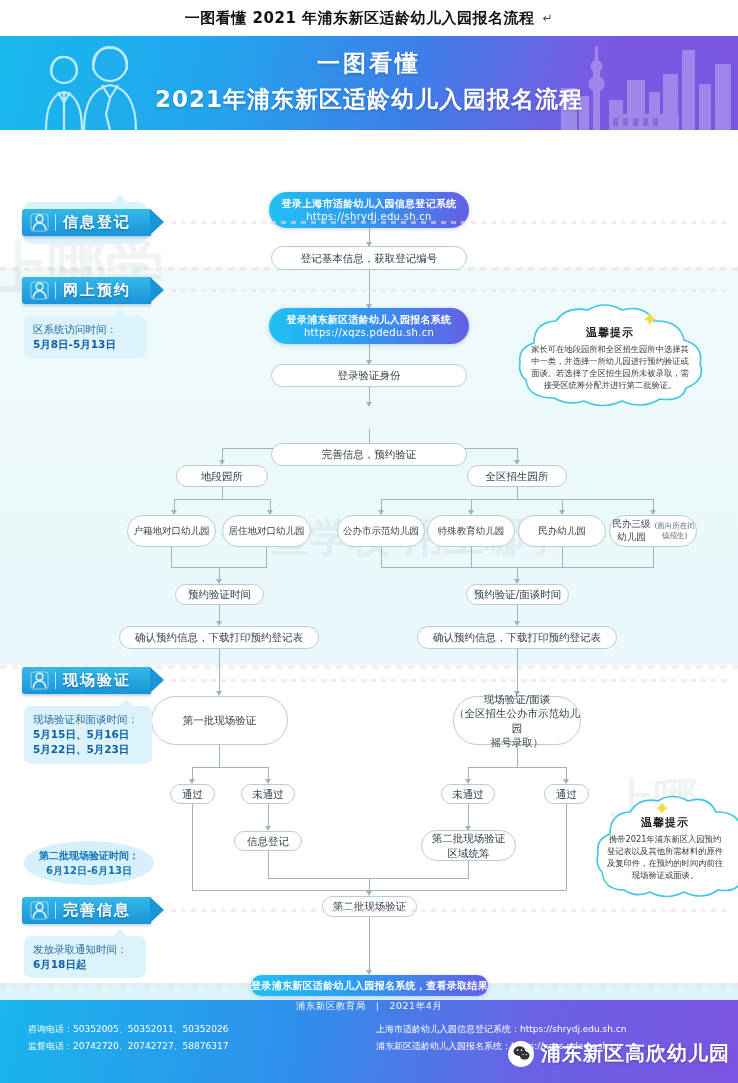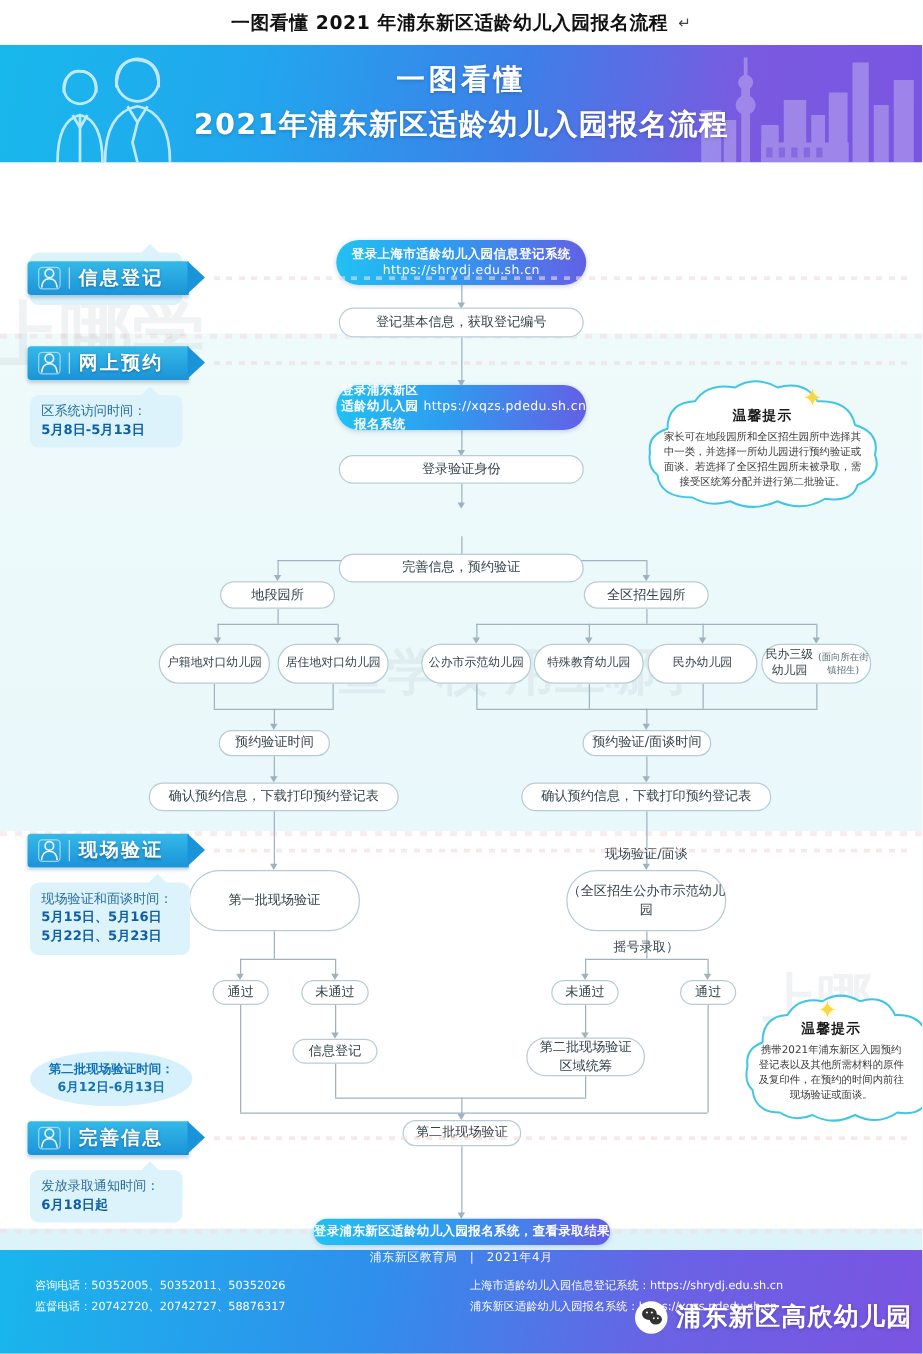--- a/index.html
+++ b/index.html
@@ -221,21 +221,21 @@
         <div class="divider"></div>
         <span class="lbl">网上预约</span>
       </div>
       <div class="dash"></div>
     </div>
     <div class="callout" style="left:24px;top:186px;width:104px;">
       <div class="l1">区系统访问时间：</div>
       <div>5月8日-5月13日</div>
     </div>
 
-    <div class="node grad" style="left:269px;top:178px;width:200px;height:36px;flex-direction:row;">
+    <div class="node grad" style="left:269px;top:178px;width:200px;height:36px;flex-direction:column;">
       <span>登录浦东新区适龄幼儿入园报名系统</span>
       <span class="url">https://xqzs.pdedu.sh.cn</span>
     </div>
     <div class="line v" style="left:369px;top:214px;height:18px;"></div>
     <div class="arrow" style="left:365.5px;top:230px;"></div>
 
     <div class="node" style="left:271px;top:234px;width:196px;height:23px;">登录验证身份</div>
     <div class="line v" style="left:369px;top:257px;height:17px;"></div>
     <div class="arrow" style="left:365.5px;top:272px;"></div>
 
@@ -321,21 +321,21 @@
       </div>
       <div class="dash"></div>
     </div>
     <div class="callout" style="left:24px;top:576px;width:110px;">
       <div class="l1">现场验证和面谈时间：</div>
       <div>5月15日、5月16日</div>
       <div>5月22日、5月23日</div>
     </div>
 
     <div class="node" style="left:151px;top:566px;width:137px;height:49px;text-align:center;">第一批现场验证</div>
-    <div class="node" style="left:453px;top:566px;width:128px;height:49px;flex-direction:column;gap:16px;">
+    <div class="node" style="left:453px;top:566px;width:128px;height:49px;flex-direction:column;">
       <span>现场验证/面谈</span>
       <span>（全区招生公办市示范幼儿园</span>
       <span>摇号录取）</span>
     </div>
 
     <div class="line v" style="left:219px;top:615px;height:22px;"></div>
     <div class="line h" style="left:192px;top:637px;width:76px;"></div>
     <div class="line v" style="left:192px;top:637px;height:14px;"></div>
     <div class="line v" style="left:268px;top:637px;height:14px;"></div>
     <div class="arrow" style="left:188.5px;top:649px;"></div>

